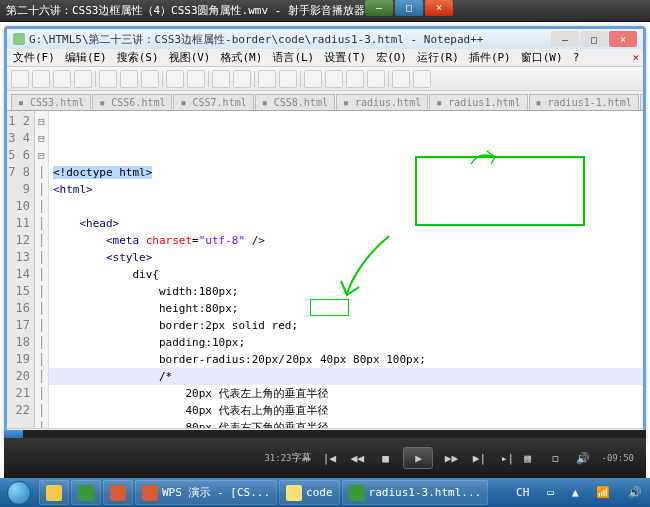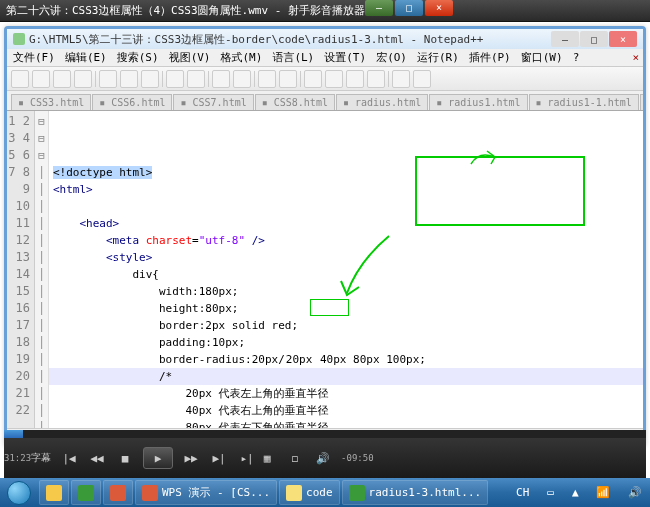--- a/index.html
+++ b/index.html
@@ -26,21 +26,21 @@
 .hl-line{position:absolute;left:0;right:0;height:17px;background:#e8e8ff;top:257px;z-index:0}
 .code pre{position:relative;z-index:1}.tag{color:#000080}.attr{color:#ff0000}.str{color:#8000ff}
 .sel{background:#b8d8ff}
 .box1{position:absolute;border:1px solid #0c0;top:248px;left:321px;width:39px;height:17px;z-index:3}
 .box2{position:absolute;border:2px solid #0c0;top:125px;left:426px;width:170px;height:70px;z-index:3}
 .arrow{position:absolute;top:200px;left:340px;z-index:3}
 .np-status{height:16px;background:#f0f0f0;border-top:1px solid #ccc;font-size:10px;padding:0 4px;color:#555}
 .player{position:absolute;bottom:29px;left:4px;right:4px;height:48px;background:linear-gradient(#3a3a3a,#1a1a1a);z-index:5}
 .seek{height:8px;background:#222;position:relative}
 .seek-fill{height:100%;background:linear-gradient(#4a9ada,#2a6aba);width:3%}
-.pctrl{display:flex;align-items:center;height:40px;justify-content:flex-start;padding:0 0;color:#ccc}
+.pctrl{display:flex;align-items:center;height:40px;justify-content:flex-end;padding:0 12px;color:#ccc}
 .pctrl .grp{display:flex;gap:8px;align-items:center}
 .pbtn{width:20px;height:20px;display:flex;align-items:center;justify-content:center;color:#ccc;font-size:11px}
 .play{width:30px;height:22px;background:linear-gradient(#5a5a5a,#2a2a2a);border:1px solid #666;border-radius:3px}
 .ptime{font-size:9px;color:#aaa}
 .taskbar{position:absolute;bottom:0;left:0;right:0;height:29px;background:linear-gradient(#4a8ac4,#2a6aa4,#1a5a94);display:flex;align-items:center;z-index:6}
 .start{width:38px;height:29px;display:flex;align-items:center;justify-content:center}
 .orb{width:24px;height:24px;border-radius:50%;background:radial-gradient(circle at 30% 30%,#8ed4f8,#1a7ab8);border:1px solid #0a5a8a}
 .tbtn{height:25px;padding:0 6px;display:flex;align-items:center;gap:4px;color:#fff;font-size:10px;background:rgba(255,255,255,.1);border:1px solid rgba(255,255,255,.15);margin:0 1px;border-radius:2px}
 .tico{width:16px;height:16px;border-radius:2px}
 .tray{margin-left:auto;display:flex;align-items:center;gap:18px;padding:0 8px;color:#fff;font-size:10px}

